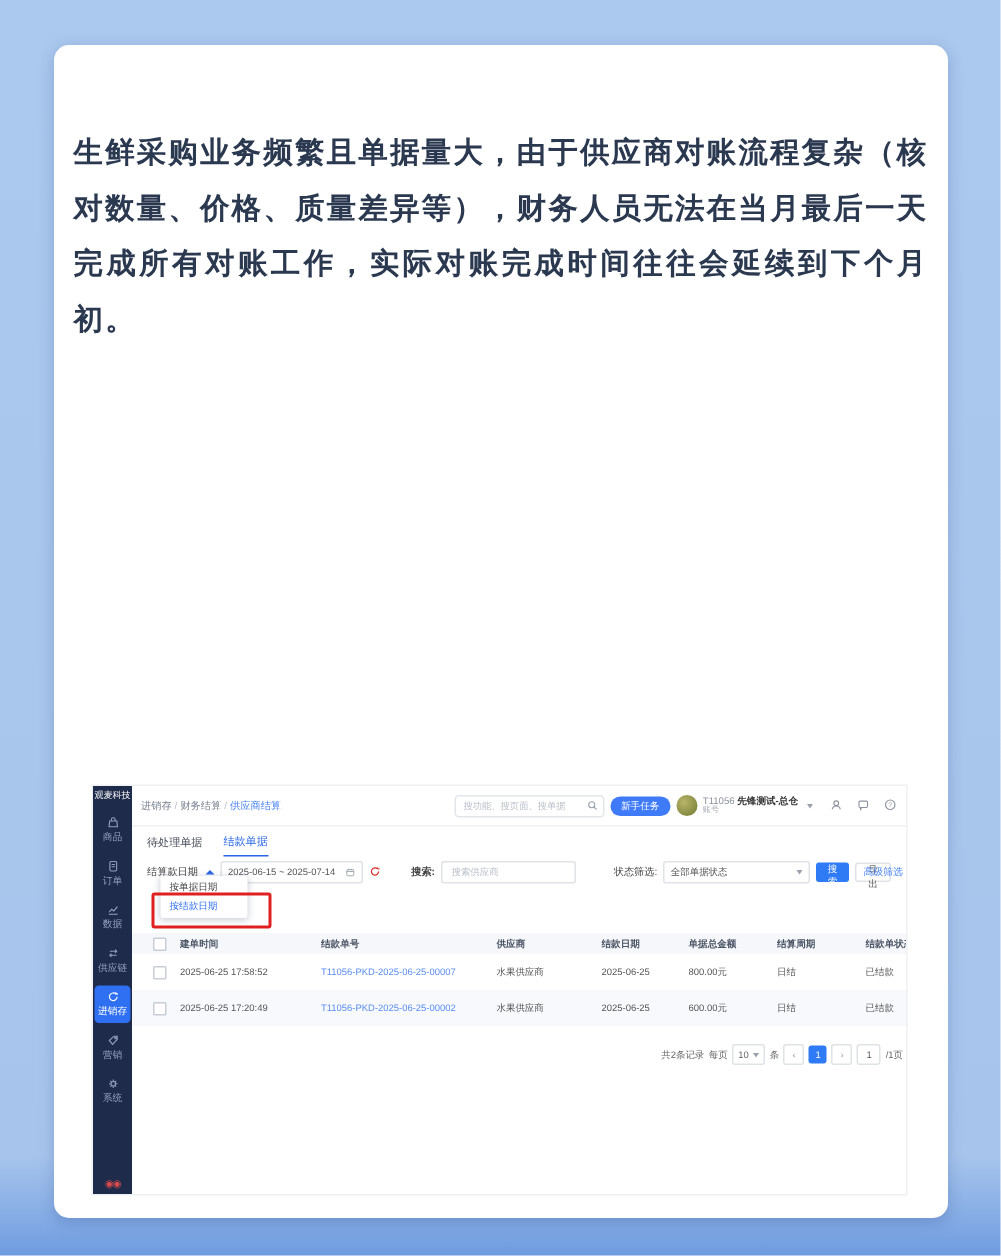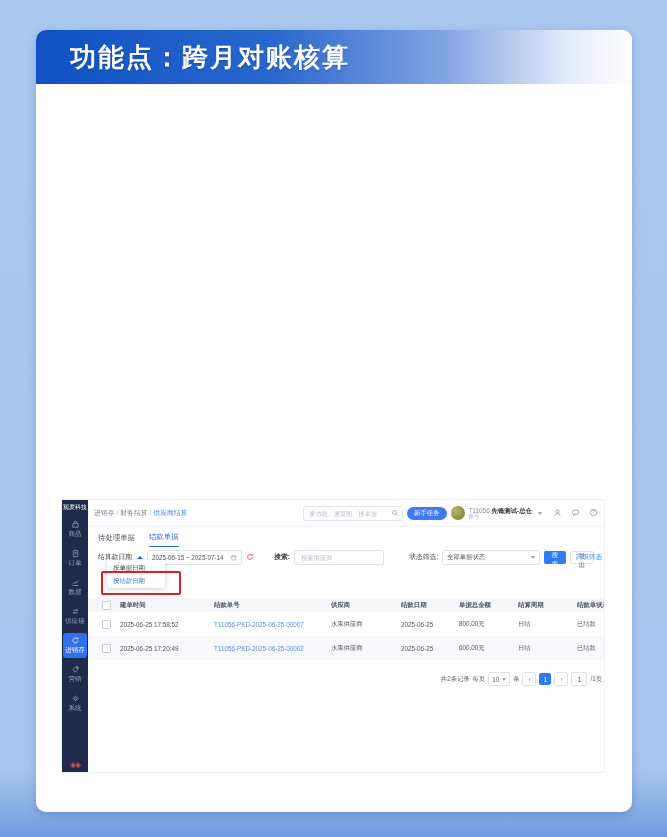--- a/index.html
+++ b/index.html
@@ -22,21 +22,21 @@
   .card-text{padding:0 13px;}
   .para{
     margin:0;color:#2b3950;font-size:19.5px;line-height:37px;
     letter-spacing:1.6px;font-weight:600;text-align:justify;
   }
   .para.p1{margin-top:54px;}
   .para.p2{margin-top:40px;}
 
   
   .shot{
-    position:absolute;left:26px;top:470px;width:542px;height:272px;
+    position:absolute;left:26px;top:494px;width:542px;height:272px;
     background:#fff;box-shadow:0 0 0 1px #eef0f4;overflow:hidden;
     font-size:7px;color:#333;
   }
   .shot .ic{display:inline-flex;align-items:center;justify-content:center;}
   .shot .ic svg{display:block;}
 
   
   .sb{position:absolute;left:0;top:0;width:26px;height:100%;background:#1e2b4b;
       display:flex;flex-direction:column;align-items:center;z-index:2;}
   .sb-logo{color:#fff;font-size:6px;line-height:7px;margin:4px 0 2px;text-align:center;width:24px;}
@@ -114,25 +114,23 @@
   .pager{position:absolute;right:2px;top:172px;display:flex;align-items:center;gap:3px;font-size:6.3px;color:#666;white-space:nowrap;}
   .pg-sel{height:12px;border:1px solid #dfe3e8;border-radius:2px;display:flex;align-items:center;gap:3px;padding:0 3px;cursor:pointer;}
   .pg-btn{width:12px;height:12px;border:1px solid #dfe3e8;border-radius:2px;display:flex;align-items:center;justify-content:center;color:#8a919c;cursor:pointer;background:#fff;}
   .pg-num{width:12px;height:12px;border-radius:2px;background:#2f7bf6;color:#fff;display:flex;align-items:center;justify-content:center;cursor:pointer;}
   .pg-jump{width:14px;height:12px;border:1px solid #dfe3e8;border-radius:2px;display:flex;align-items:center;justify-content:center;color:#555;}
 </style>
 </head>
 <body>
 
 <div class="card">
-  <div class="banner">
-    <span>功能点：跨月对账核算</span>
-  </div>
 
   <div class="card-text">
+    <p class="para p1">生鲜采购业务频繁且单据量大，由于供应商对账流程复杂（核对数量、价格、质量差异等），财务人员无法在当月最后一天完成所有对账工作，实际对账完成时间往往会延续到下个月初。</p>
   </div>
 
   <div class="shot">
 
     <div class="sb">
       <div class="sb-logo">观麦科技</div>
       <div id="sb-nav" style="display:contents"><div class="sb-item">
             <span class="ic ">
               <svg viewBox="0 0 12 12" fill="none" stroke="currentColor" stroke-width="1">
                 <path d="M2.8 4.4h6.4l.5 5.2H2.3z"></path>

